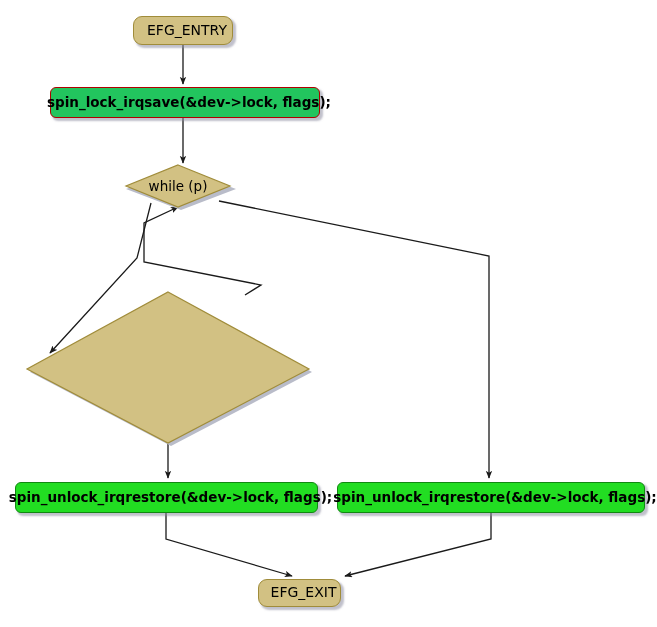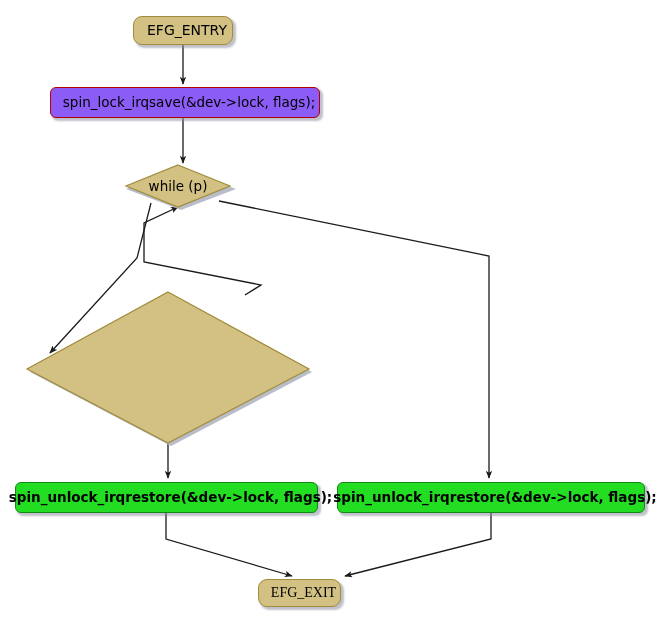--- a/index.html
+++ b/index.html
@@ -47,22 +47,23 @@
     font-size: 14px;
     box-shadow: 2.5px 2.5px 2px rgba(140,140,160,0.55);
   }
   
   .proc {
     border-radius: 6px;
     font-size: 13.5px;
     box-shadow: 2.5px 2.5px 2px rgba(140,140,160,0.55);
   }
   .proc-red {
-    background: #8b5cf6;
+    background: #22c55e;
     border: 1.2px solid #B00000;
+    font-weight: bold;
   }
   .proc-green {
     background: #22DD22;
     border: 1.2px solid #118811;
     font-weight: bold;
   }
   
   .diamond-label {
     position: absolute;
     display: flex;
@@ -123,15 +124,15 @@
 
 
   <div class="node terminal" style="left:133px; top:16px; width:100px; height:29px;">EFG_ENTRY</div>
 
   <div class="node proc proc-red" style="left:50px; top:87px; width:270px; height:31px;">spin_lock_irqsave(&amp;dev-&gt;lock, flags);</div>
 
   <div class="node proc proc-green" style="left:15px; top:482px; width:303px; height:31px;">spin_unlock_irqrestore(&amp;dev-&gt;lock, flags);</div>
 
   <div class="node proc proc-green" style="left:337px; top:482px; width:308px; height:31px;">spin_unlock_irqrestore(&amp;dev-&gt;lock, flags);</div>
 
-  <div class="node terminal" style="left:258px; top:579px; width:83px; height:28px;font-family:Liberation Serif, serif;">EFG_EXIT</div>
+  <div class="node terminal" style="left:258px; top:579px; width:83px; height:28px;">EFG_EXIT</div>
 
 </div>
 
 </body></html>

